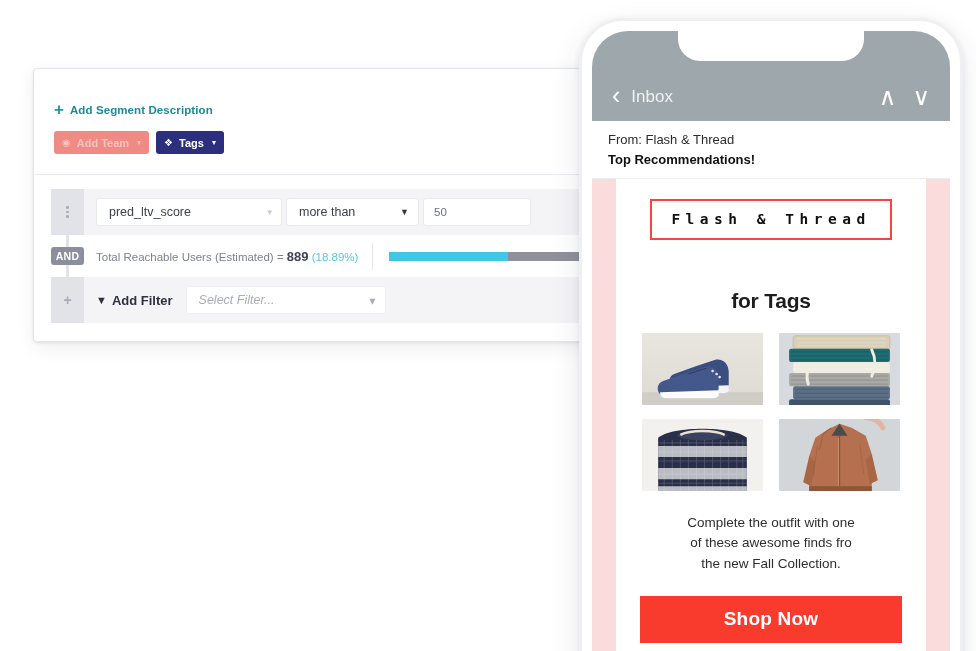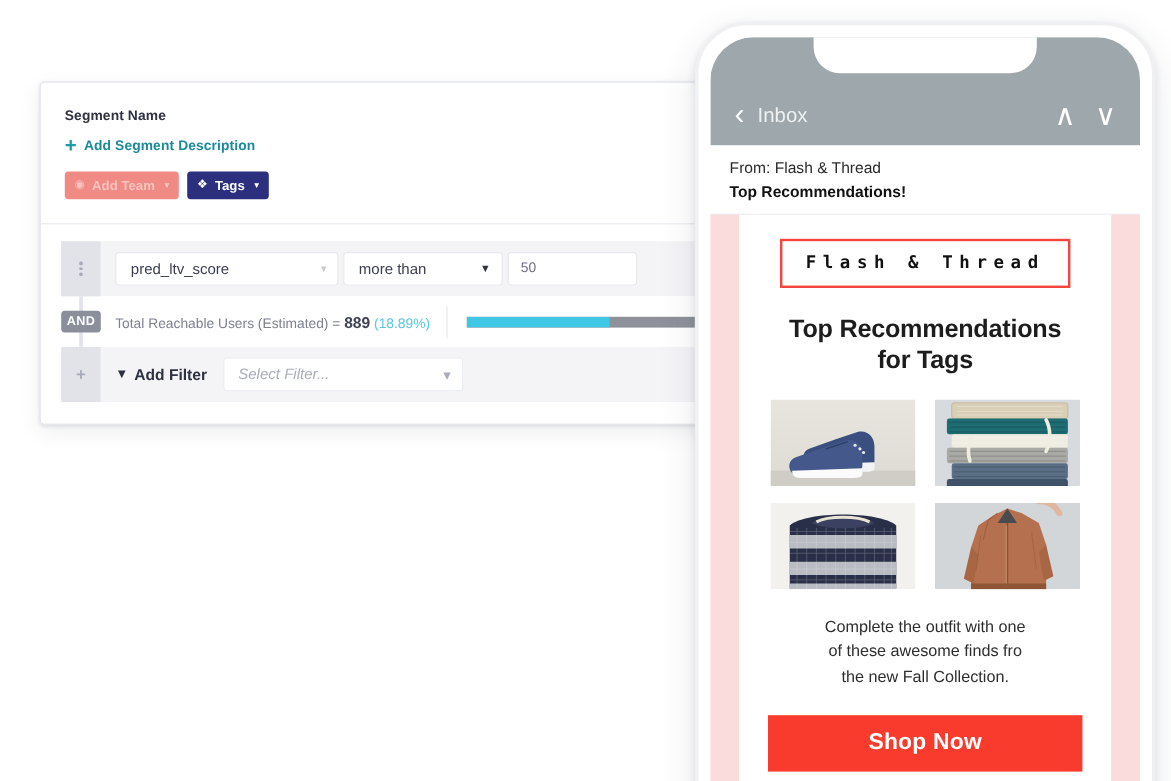--- a/index.html
+++ b/index.html
@@ -461,21 +461,20 @@
   }
 </style>
 </head>
 <body>
 
 <div id="segment-card">
 
 
   <div id="card-body">
 
-    <div class="field-label">Segment Name</div>
 
     <div id="add-description-link">
       <span class="plus">+</span>
       <span class="txt">Add Segment Description</span>
     </div>
 
     <div id="chip-row">
       <div class="chip" id="chip-add-team" style="background: rgb(239, 139, 132);">
         <span class="chip-ico">◉</span>
         <span>Add Team</span>
@@ -580,21 +579,21 @@
     <div id="email-body" style="background: rgb(250, 220, 220);">
       <div class="pink-band" style="background: rgb(250, 220, 220);"></div>
 
       <div id="email-content">
 
         <div id="brand-box" style="border-color: rgb(244, 70, 60);">
           <span id="brand-name">Flash &amp; Thread</span>
         </div>
 
         <div id="email-headline">
-          <span>Top Recommendations</span><br>
+          <br>
           <span>for Tags</span>
         </div>
 
         <div id="product-grid">
 
           <div class="product-tile">
             <svg viewBox="0 0 120 78" preserveAspectRatio="xMidYMid slice">
               <defs>
                 <linearGradient id="bg1" x1="0" y1="0" x2="0" y2="1">
                   <stop offset="0" stop-color="#e8e6df"></stop>

